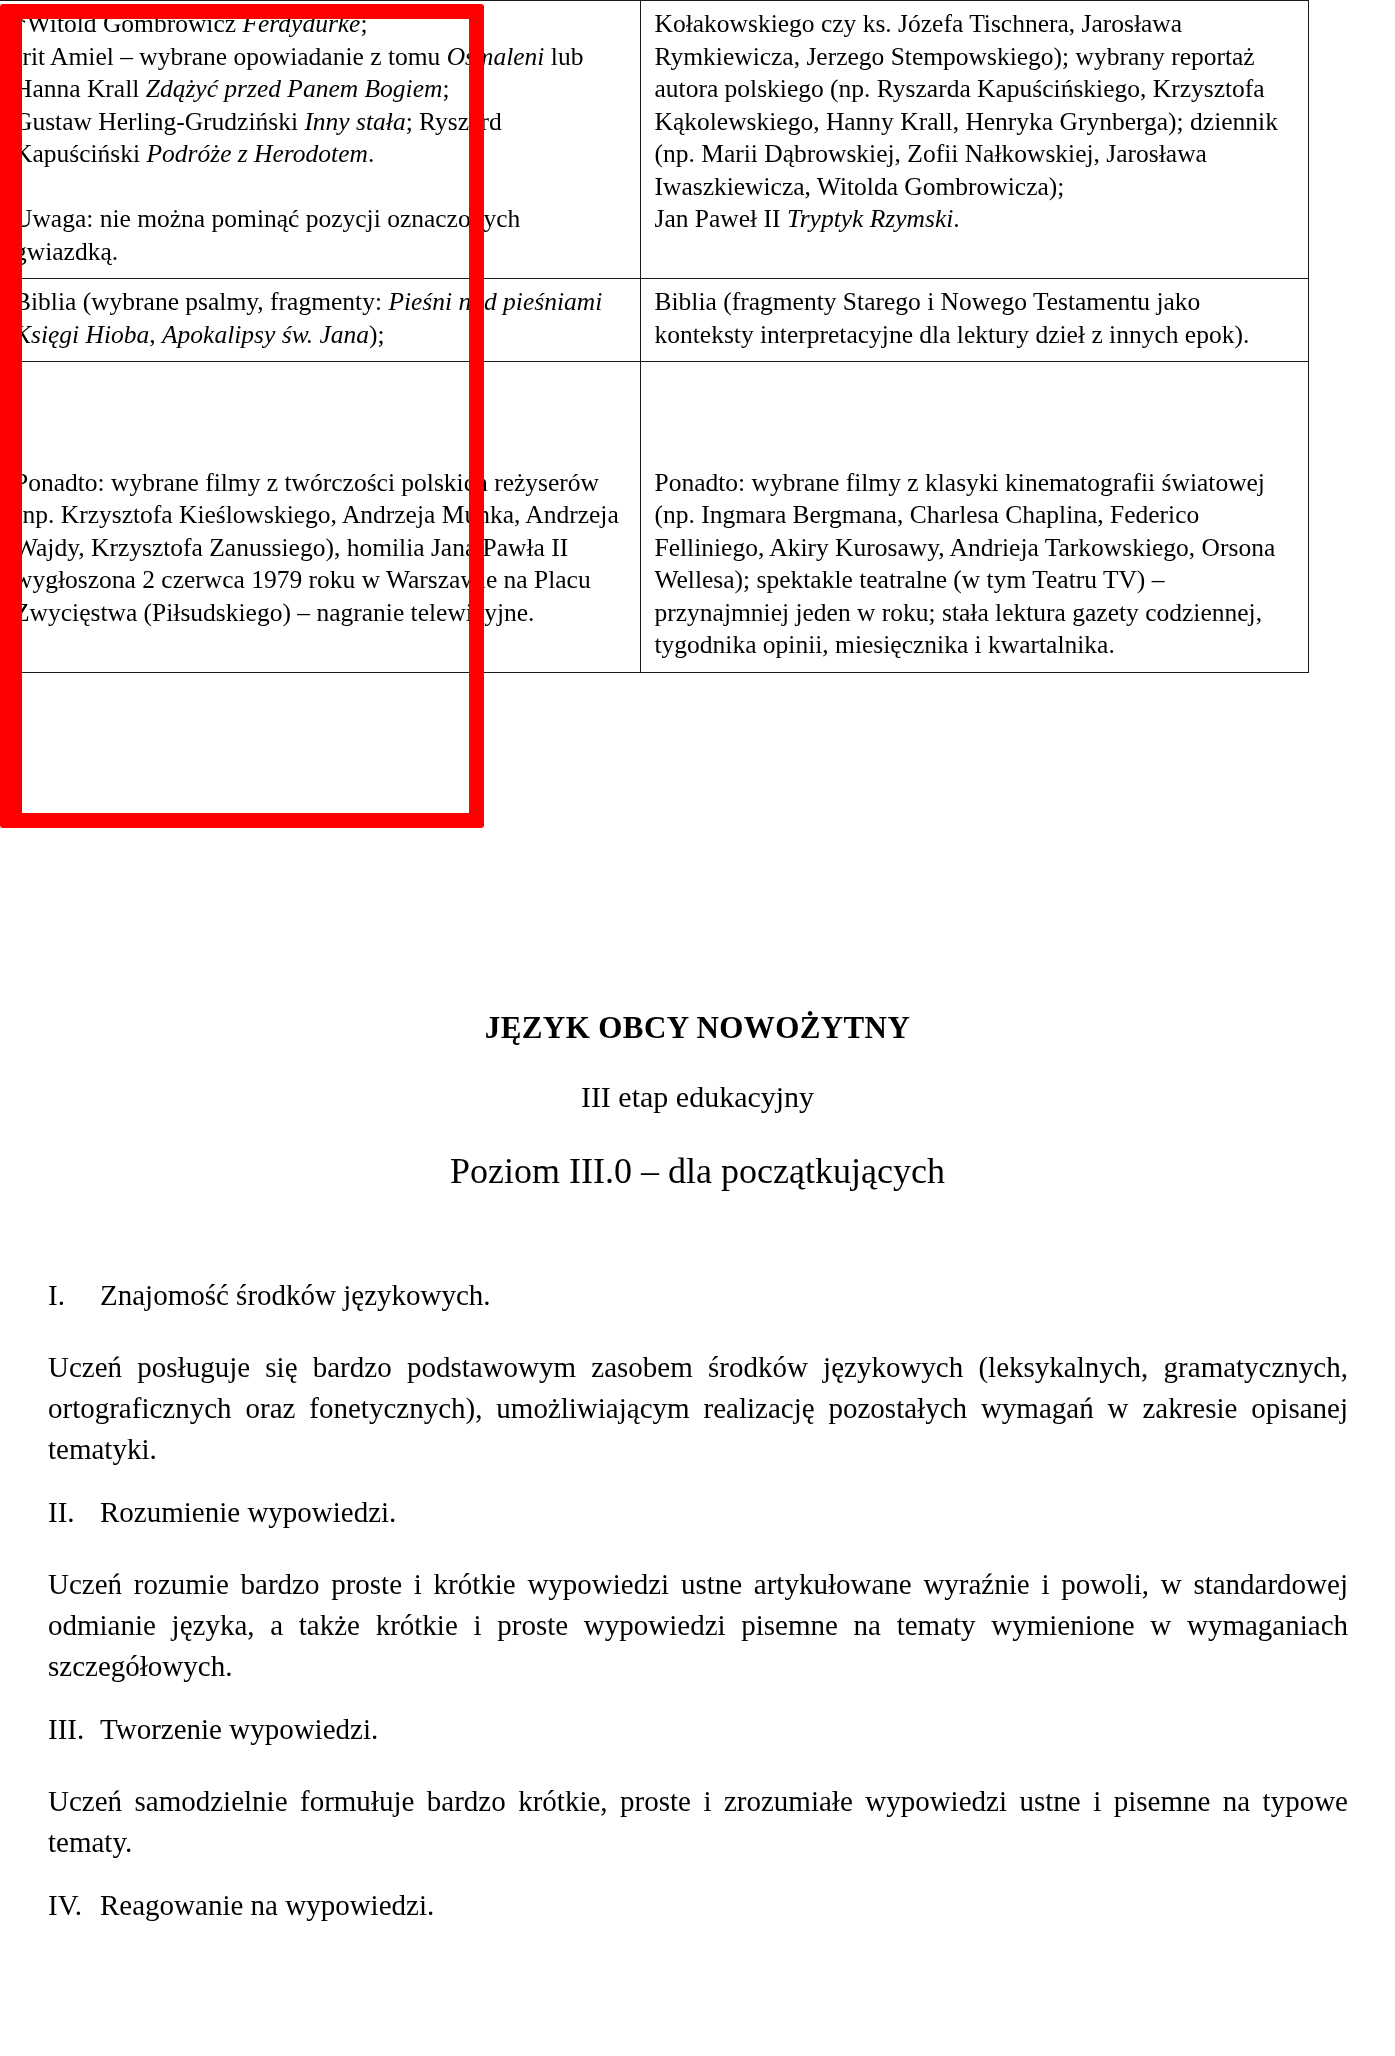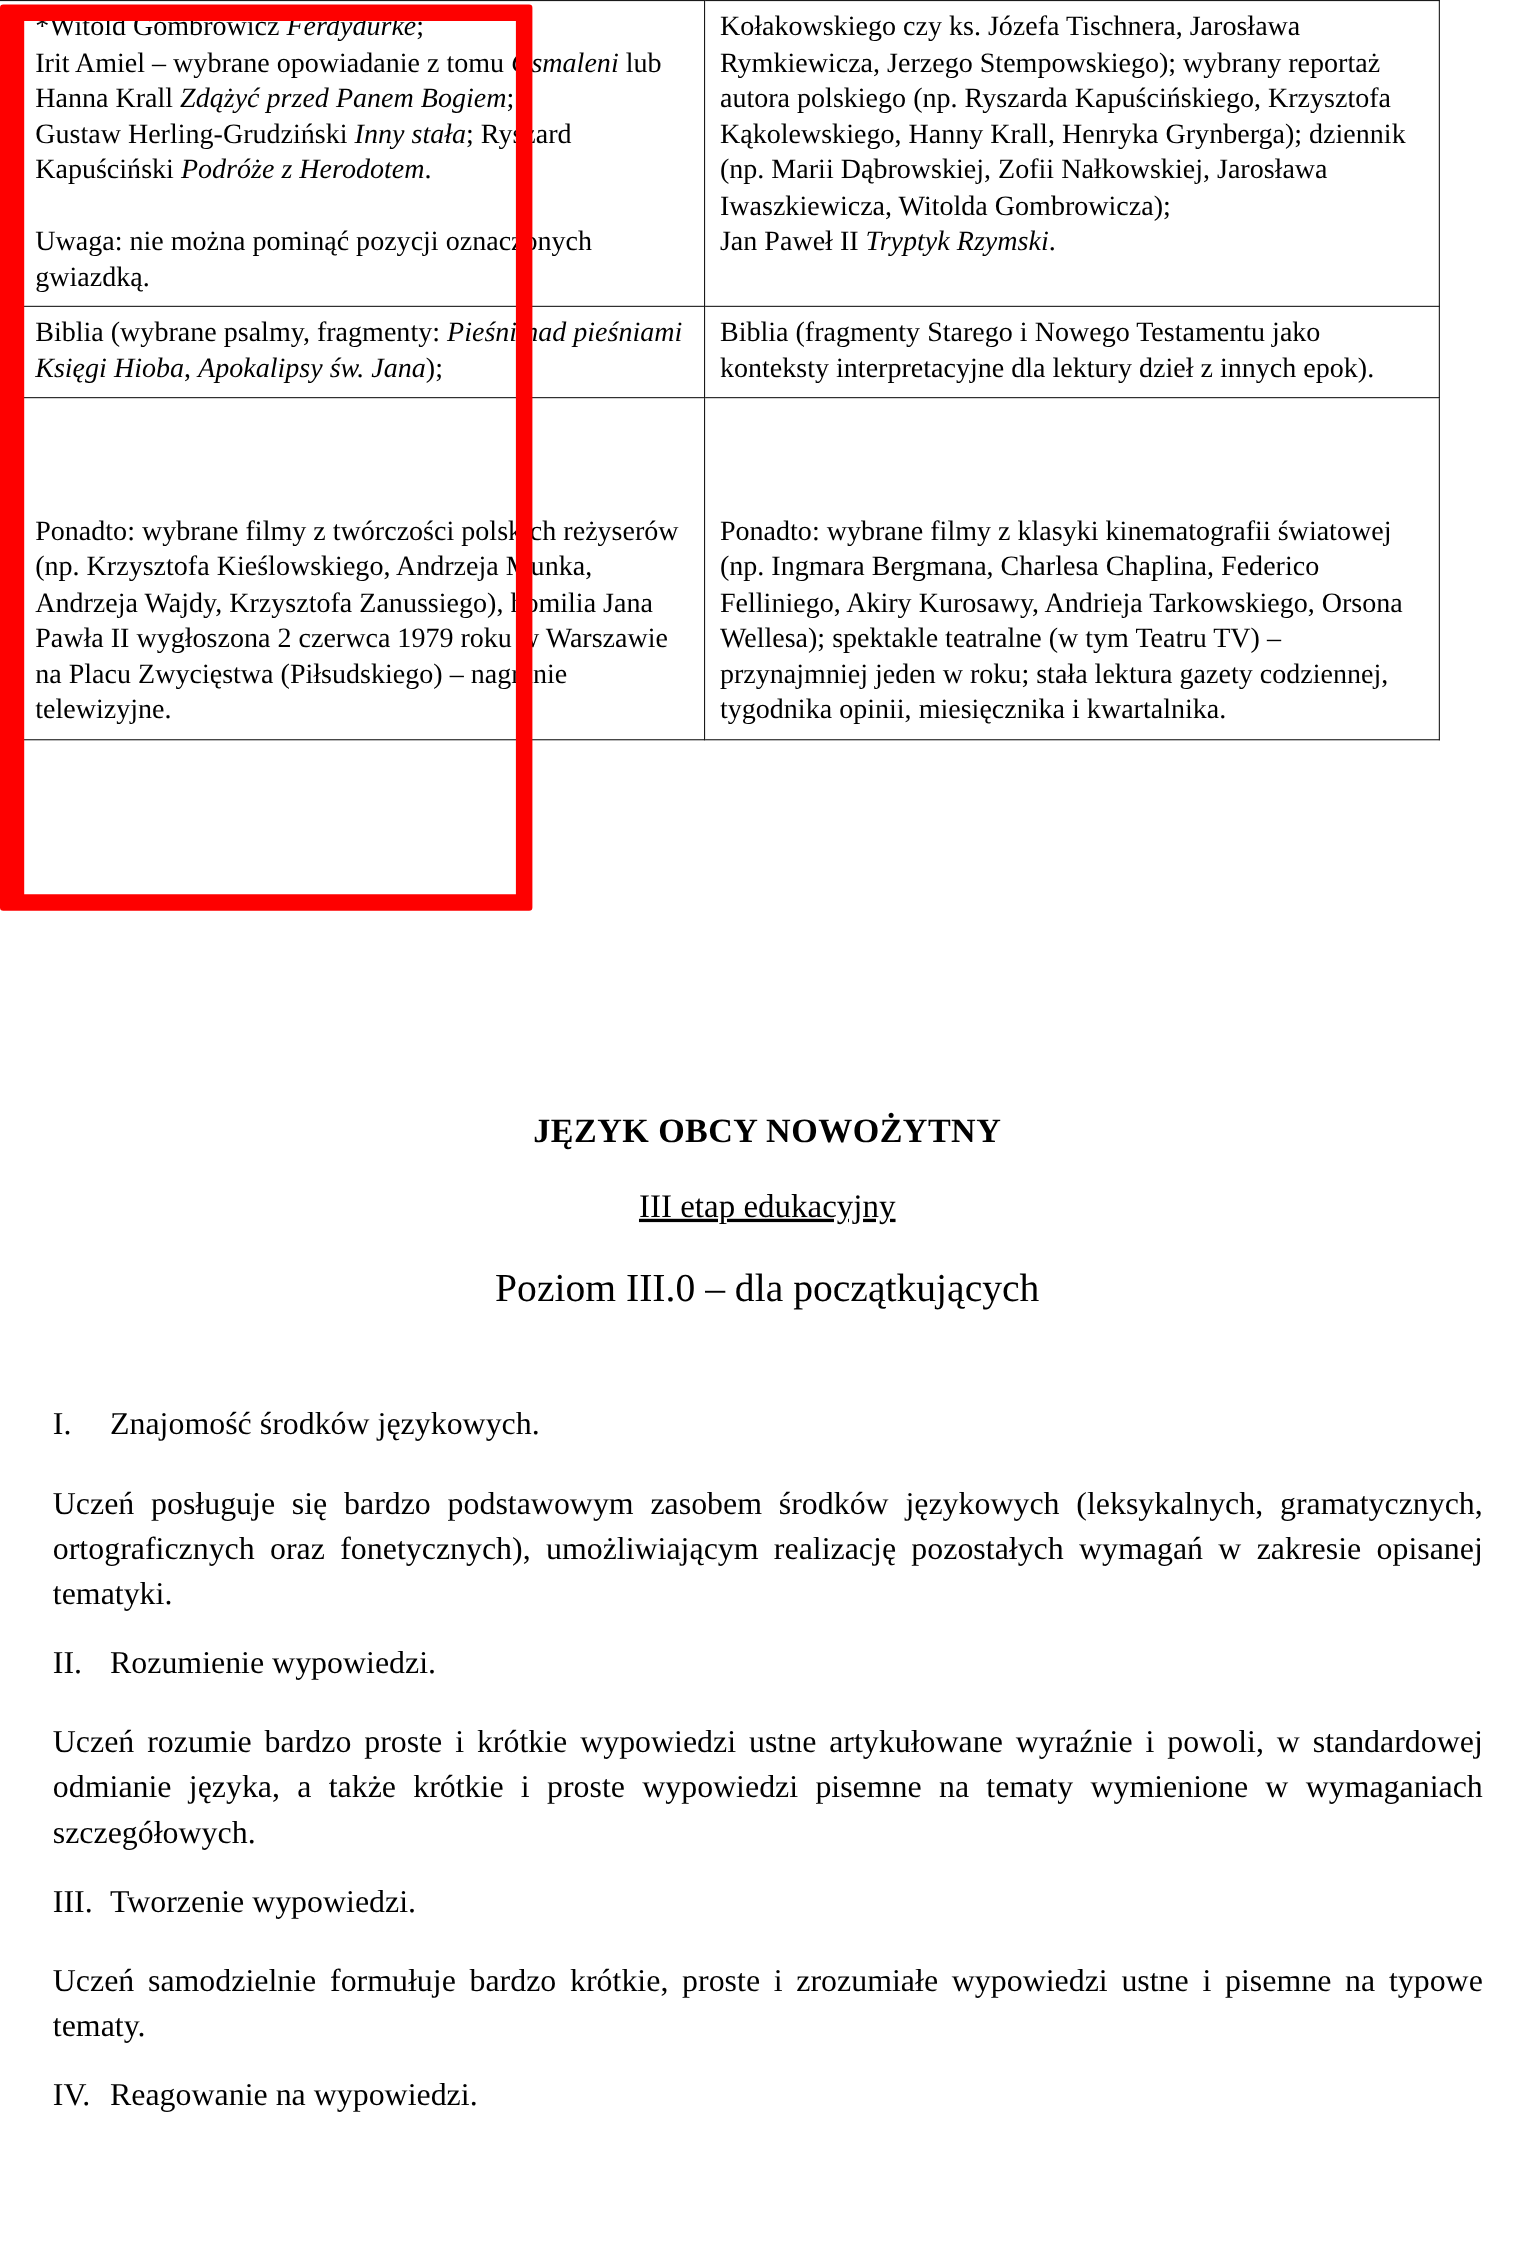--- a/index.html
+++ b/index.html
@@ -45,21 +45,21 @@
   table.lektury td {
     border: 1.3px solid #1a1a1a;
     vertical-align: top;
     padding: 7px 12px 10px 12px;
     font-size: 25.5px;
     line-height: 1.275;
     text-align: left;
   }
   table.lektury td.left-cell {
     border-left: none;
-    padding-left: 32px;
+    padding-left: 14px;
   }
   table.lektury td.right-cell {
     padding-left: 14px;
   }
 
   
   td.no-top { border-top: none; }
   td.no-bottom { border-bottom: none; }
 
   .cell-p { margin: 0; }
@@ -93,21 +93,20 @@
   .h-main {
     font-size: 31px;
     font-weight: bold;
     letter-spacing: 0.4px;
     margin: 0;
   }
   .h-sub {
     font-size: 30px;
     font-weight: normal;
     margin: 34px 0 0 0;
-    text-decoration: underline;
   }
   .h-sub2 {
     font-size: 36px;
     font-weight: normal;
     margin: 36px 0 0 0;
   }
 
   
   .body-col {
     position: absolute;

